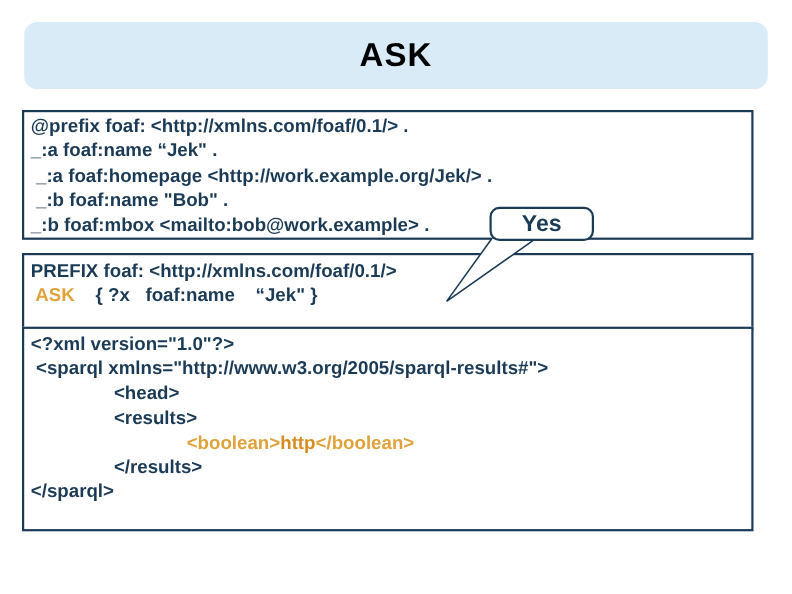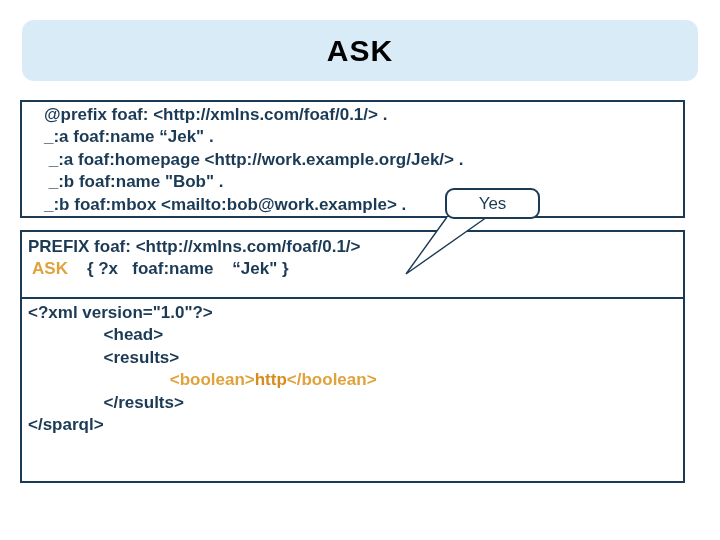--- a/index.html
+++ b/index.html
@@ -27,21 +27,21 @@
     letter-spacing: 1px;
   }
 
   .code-box {
     position: absolute;
     left: 20px;
     width: 665px;
     background: #ffffff;
     border: 2px solid #1b3a55;
   }
-  .box-data   { top: 100px; height: 118px; padding: 2px 22px; }
+  .box-data   { top: 100px; height: 118px; padding: 2px 6px; }
   .box-query  { top: 230px; height: 71px;  padding: 4px 6px; }
   .box-result { top: 297px; height: 186px; padding: 3px 6px; }
 
   .code-line {
     white-space: pre;
     font-size: 17px;
     line-height: 22.4px;
     color: #1b3a55;
   }
   .box-query .code-line { line-height: 22px; }
@@ -58,22 +58,22 @@
   .callout-box {
     position: absolute;
     left: 445px; top: 188px;
     width: 95px; height: 31px;
     background: #ffffff;
     border: 2px solid #1b3a55;
     border-radius: 9px;
     display: flex; align-items: center; justify-content: center;
   }
   .callout-box .callout-text {
-    font-size: 17px;
-    font-weight: normal;
+    font-size: 21px;
+    font-weight: bold;
     color: #1b3a55;
   }
 </style>
 </head>
 <body>
 
 <div class="slide">
 
   <div class="title-banner">
     <span class="title-text">ASK</span>
@@ -87,20 +87,21 @@
     <div class="code-line">_:b foaf:mbox &lt;mailto:bob@work.example&gt; .</div>
   </div>
 
   <div class="code-box box-query">
     <div class="code-line">PREFIX foaf: &lt;http://xmlns.com/foaf/0.1/&gt;</div>
     <div class="code-line"><span class="kw-orange"> ASK</span><span>    { ?x   foaf:name    “Jek" }</span></div>
   </div>
 
   <div class="code-box box-result">
     <div class="code-line">&lt;?xml version="1.0"?&gt;</div>
+    <div class="code-line"> &lt;sparql xmlns="http://www.w3.org/2005/sparql-results#"&gt;</div>
     <div class="code-line">                &lt;head&gt;</div>
     <div class="code-line">                &lt;results&gt;</div>
     <div class="code-line"><span>                              </span><span class="kw-orange">&lt;boolean&gt;</span><span class="val-orange">http</span><span class="kw-orange">&lt;/boolean&gt;</span></div>
     <div class="code-line">                &lt;/results&gt;</div>
     <div class="code-line">&lt;/sparql&gt;</div>
   </div>
 
   <svg class="callout-svg" viewBox="0 0 720 540" xmlns="http://www.w3.org/2000/svg">
     <path d="M 447 217 L 406 274 L 487 217 Z" fill="#ffffff" stroke="none"></path>
     <path d="M 447 217 L 406 274 L 487 217" fill="none" stroke="#1b3a55" stroke-width="1.4"></path>

